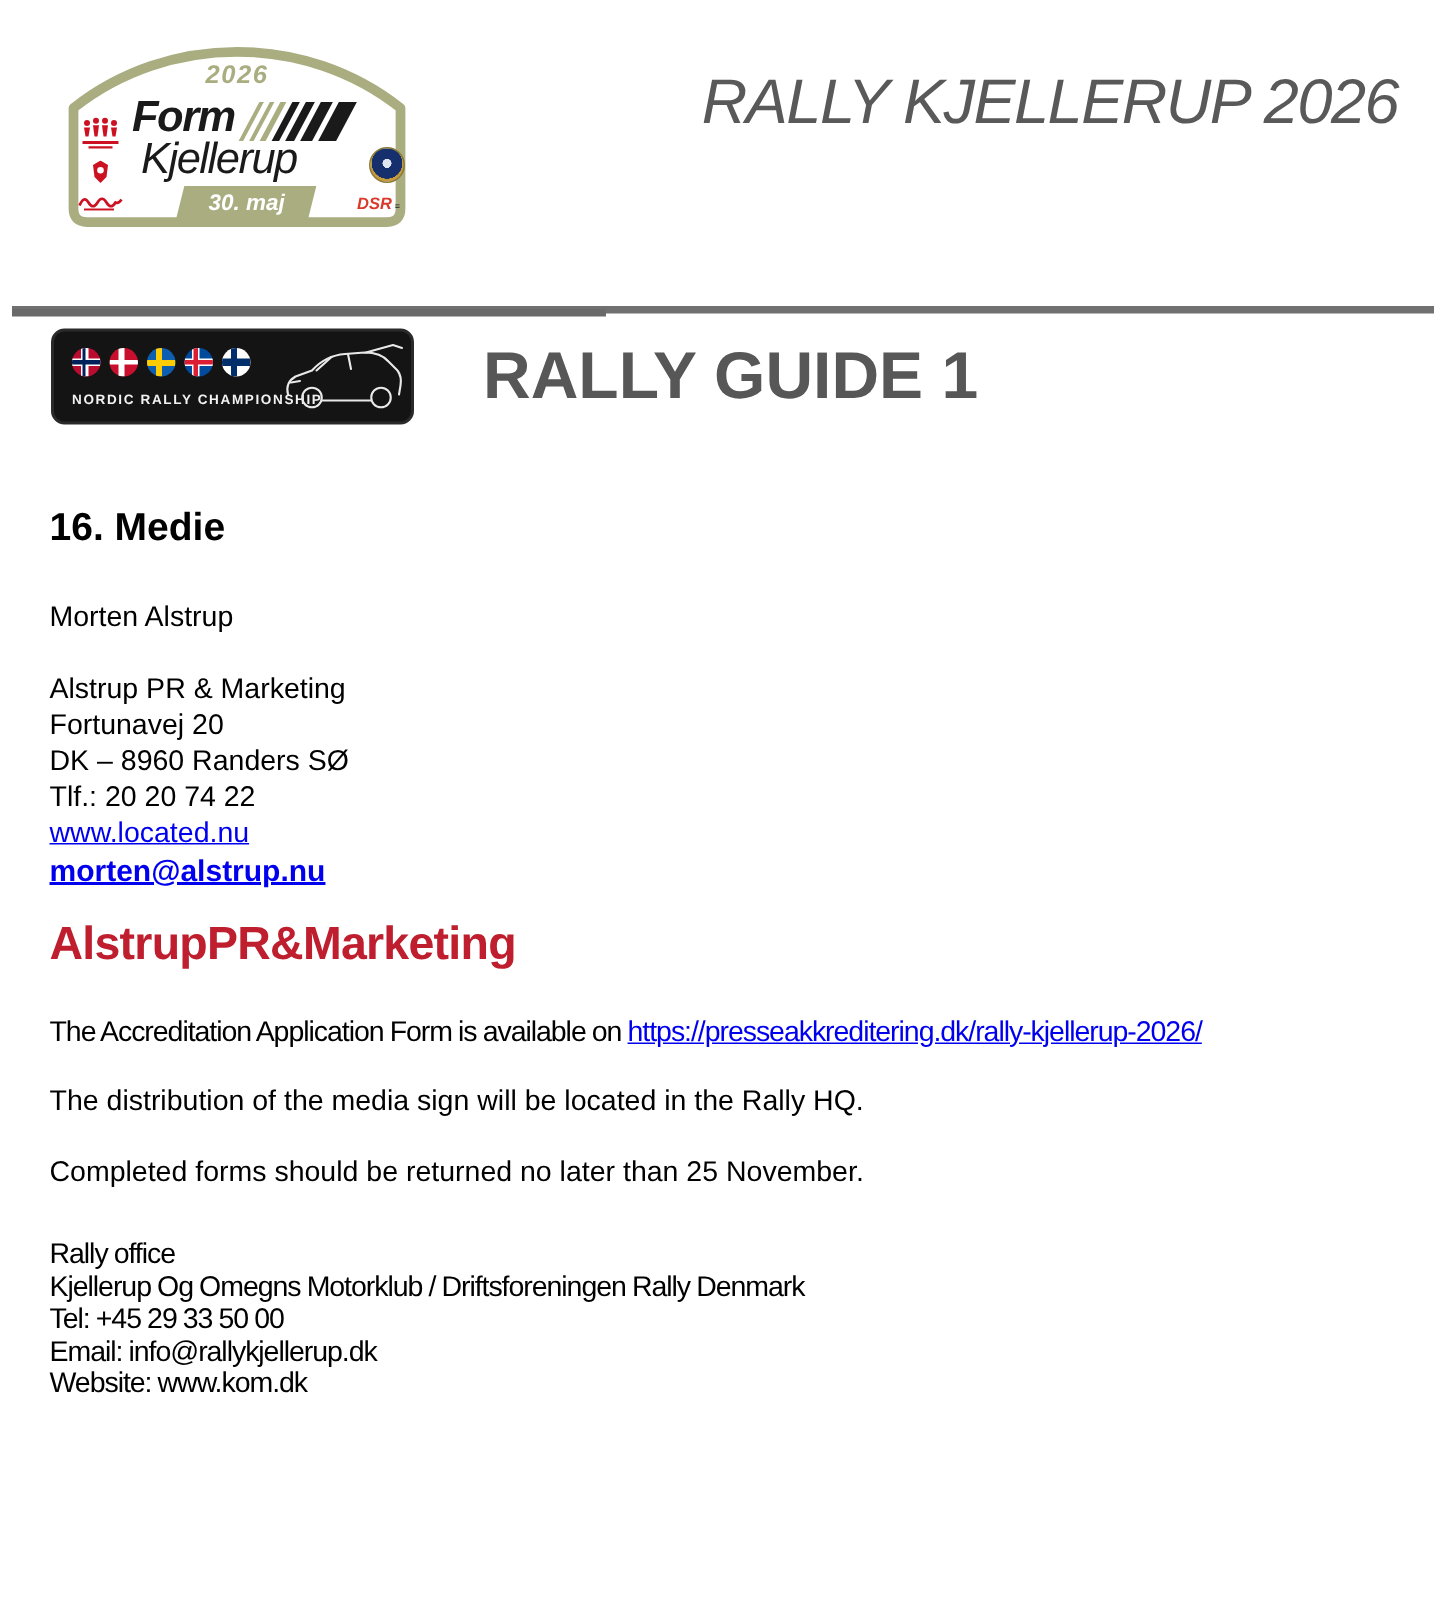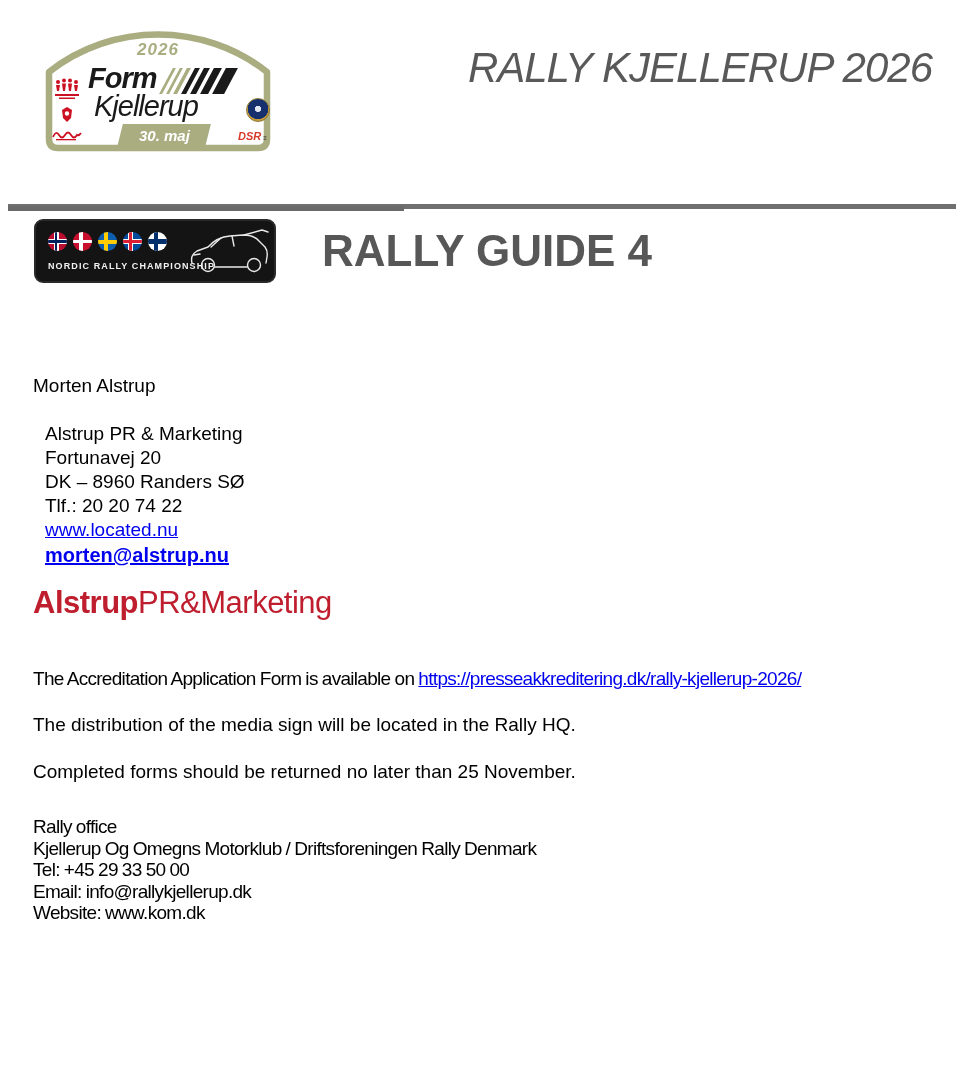--- a/index.html
+++ b/index.html
@@ -70,28 +70,28 @@
   .nrc-car{position:absolute;right:4px;top:6px;}
 
   
   .guide-title{position:absolute;left:322px;top:226px;font-size:44px;font-weight:bold;
     color:#575757;letter-spacing:0;}
 
   
   .content{position:absolute;left:33px;top:338px;width:905px;font-size:19px;line-height:24px;}
   h2.sec{font-size:26px;font-weight:bold;margin:0;line-height:26px;color:#000;}
   .contact-name{margin-top:36px;}
-  .contact-block{margin-top:24px;margin-left:12px;}
+  .contact-block{margin-top:24px;}
   .link{color:#0000EE;text-decoration:underline;cursor:pointer;}
   .email-link{font-weight:bold;font-size:20px;line-height:26px;display:inline-block;}
   .alstrup-logo{margin-top:18px;font-size:31px;line-height:34px;color:#be1e2d;letter-spacing:-0.5px;}
   .alstrup-logo .bold{font-weight:800;}
-  .alstrup-logo .light{font-weight:400;}
+  .alstrup-logo .light{font-weight:700;}
   .condensed{letter-spacing:-0.7px;word-spacing:-0.5px;}
-  .accreditation{margin-top:46px;line-height:25px;width:905px;overflow-wrap:break-word;}
+  .accreditation{margin-top:30px;line-height:25px;width:905px;overflow-wrap:break-word;}
   .para1{margin-top:22px;}
   .para2{margin-top:23px;}
   .sec2{margin-top:47px;}
   .hosp-block{margin-top:32px;line-height:21.5px;}
 </style>
 </head>
 <body>
 
 <div class="page">
 
@@ -182,24 +182,25 @@
         <path d="M23 20 L33 11"></path>
         <path d="M44 9 L46 19"></path>
         <circle cx="20" cy="38" r="6.5"></circle>
         <circle cx="66" cy="38" r="6.5"></circle>
         <path d="M27 40 L59 40"></path>
         <path d="M6 28 L12 27"></path>
       </g>
     </svg>
   </div>
 
-  <div class="guide-title">RALLY GUIDE 4</div>
+  <div class="guide-title">RALLY GUIDE 1</div>
 
   <div class="content">
 
+    <h2 class="sec">16. Medie</h2>
 
     <div class="contact-name">Morten Alstrup</div>
 
     <div class="contact-block">
       <div>Alstrup PR &amp; Marketing</div>
       <div>Fortunavej 20</div>
       <div>DK – 8960 Randers SØ</div>
       <div>Tlf.: 20 20 74 22</div>
       <div><a class="link">www.located.nu</a></div>
       <div><a class="link email-link">morten@alstrup.nu</a></div>

